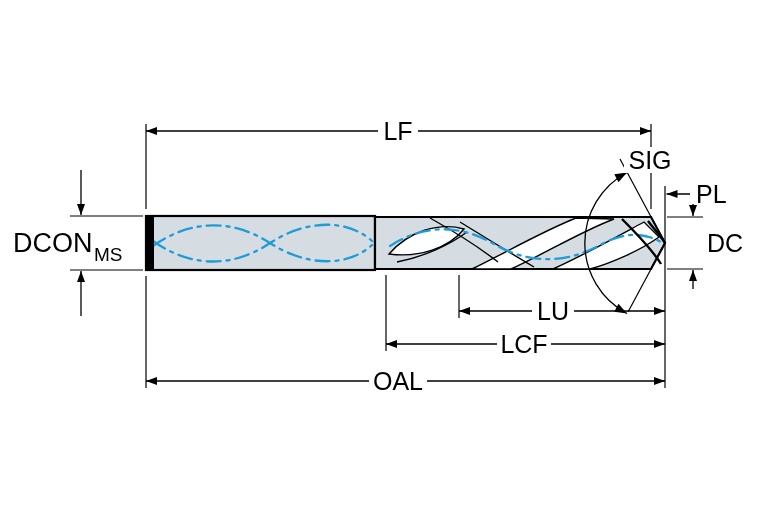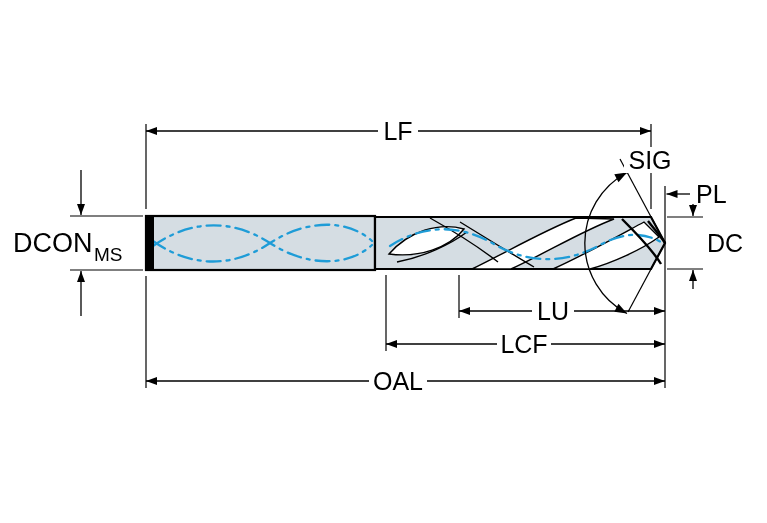--- a/index.html
+++ b/index.html
@@ -1,16 +1,16 @@
 <!DOCTYPE html>
 <html><head>
 <meta charset="utf-8">
 <style>
   html,body { margin:0; padding:0; background:#ffffff; }
-  .stage { position:relative; width:767px; height:523px; background:#ffffff; overflow:hidden; }
+  .stage { position:relative; width:767px; height:523px; background:#ffffff; overflow:hidden;border-radius:30px; }
   svg { display:block; }
   svg text { font-family:"Liberation Sans", sans-serif; font-size:25px; fill:#000; }
   .sub { font-size:19px; }
   .outline { stroke:#000; stroke-width:2.2; }
   .band    { stroke:#000; stroke-width:1.4; }
   .detail  { stroke:#000; stroke-width:1.4; fill:none; }
   .bold    { stroke:#000; stroke-width:2.4; fill:none; }
   .blue    { fill:none; stroke-width:2.3; stroke-dasharray:14 6 3 6; stroke-linecap:round; }
   .dim     { stroke:#000; stroke-width:1.3; fill:none; }
   .ext     { stroke:#000; stroke-width:1.2; }

